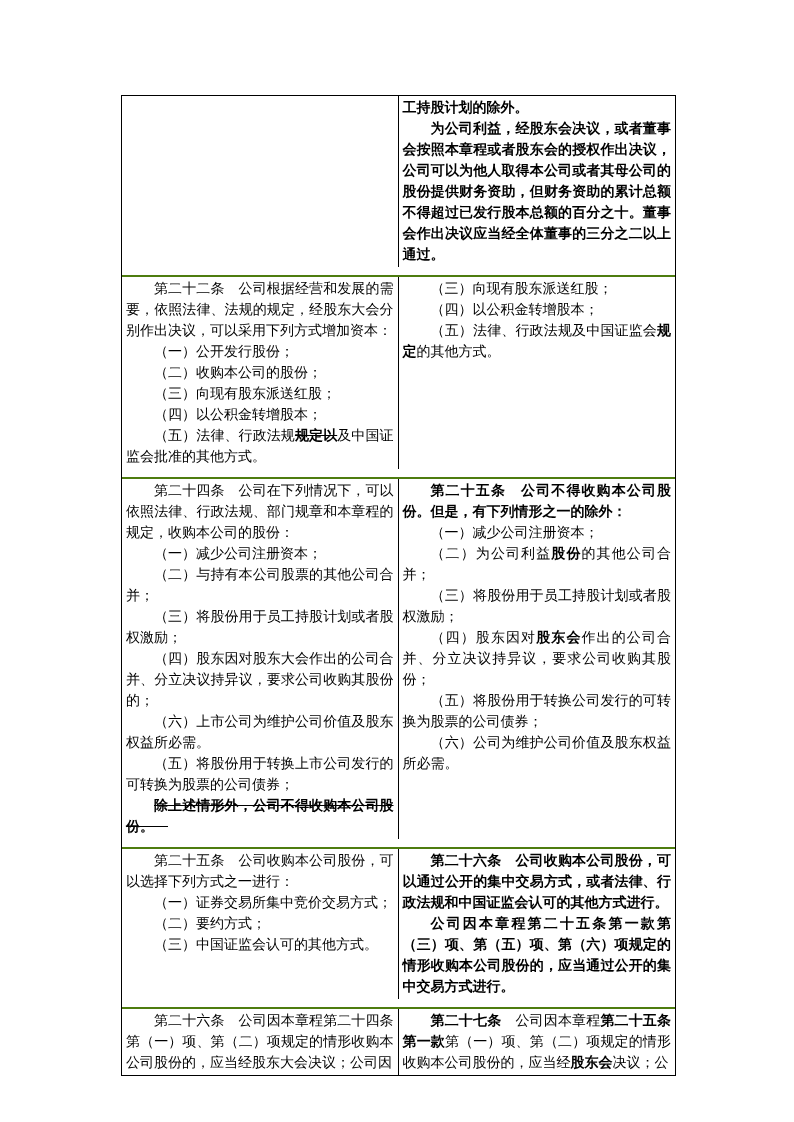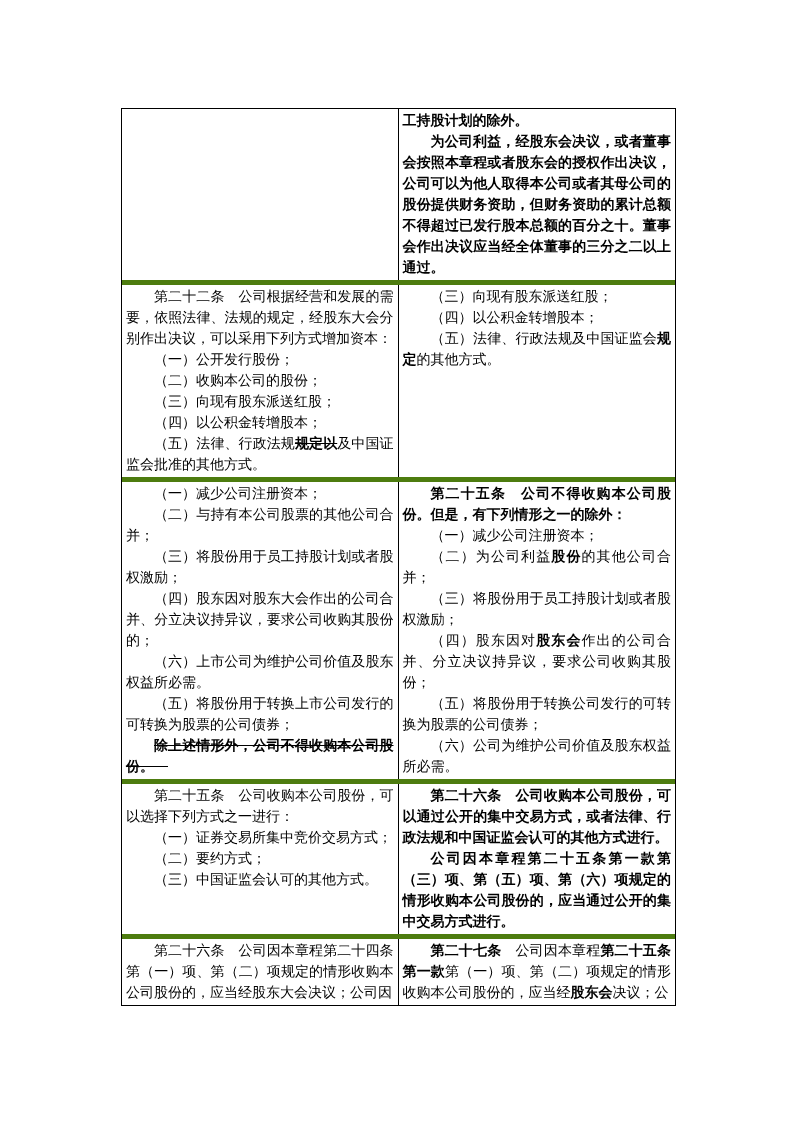--- a/index.html
+++ b/index.html
@@ -11,32 +11,33 @@
     width: 794px;
     height: 1122px;
     position: relative;
     font-family: "Liberation Serif", "DejaVu Serif", serif;
     color: #000000;
     overflow: hidden;
   }
   .doc-table {
     position: absolute;
     left: 121px;
-    top: 108px;
+    top: 95px;
     width: 555px;
     border: 1px solid #000000;
     box-sizing: border-box;
     background: #ffffff;
   }
   .t-row {
     display: flex;
     align-items: stretch;
   }
   .t-row + .t-row {
-    border-top: 5px solid #4d7c0f;
+    border-top: 2px solid #4d7c0f;
+    margin-top: 8px;
   }
   .t-cell {
     width: 50%;
     box-sizing: border-box;
     padding: 1px 4px 2px 4px;
     font-size: 14px;
     line-height: 21px;
     text-align: justify;
   }
   .t-cell.left {
@@ -79,20 +80,21 @@
         <p class="para indent"><span>（五）法律、行政法规</span><span class="b s">规定以</span><span>及中国证监会批准的其他方式。</span></p>
       </div>
       <div class="t-cell right">
         <p class="para indent"><span>（三）向现有股东派送红股；</span></p>
         <p class="para indent"><span>（四）以公积金转增股本；</span></p>
         <p class="para indent"><span>（五）法律、行政法规及中国证监会</span><span class="b">规定</span><span>的其他方式。</span></p>
       </div>
     </div>
     <div class="t-row">
       <div class="t-cell left">
+        <p class="para indent"><span>第二十四条　公司在下列情况下，可以依照法律、行政法规、部门规章和本章程的规定，收购本公司的股份：</span></p>
         <p class="para indent"><span>（一）减少公司注册资本；</span></p>
         <p class="para indent"><span>（二）与持有本公司股票的其他公司合并；</span></p>
         <p class="para indent"><span>（三）将股份用于员工持股计划或者股权激励；</span></p>
         <p class="para indent"><span>（四）股东因对股东大会作出的公司合并、分立决议持异议，要求公司收购其股份的；</span></p>
         <p class="para indent"><span>（六）上市公司为维护公司价值及股东权益所必需。</span></p>
         <p class="para indent"><span>（五）将股份用于转换上市公司发行的可转换为股票的公司债券；</span></p>
         <p class="para indent"><span class="b s">除上述情形外，公司不得收购本公司股份。</span><span class="b s">　</span></p>
       </div>
       <div class="t-cell right">
         <p class="para indent"><span class="b">第二十五条　公司不得收购本公司股份。但是，有下列情形之一的除外：</span></p>

